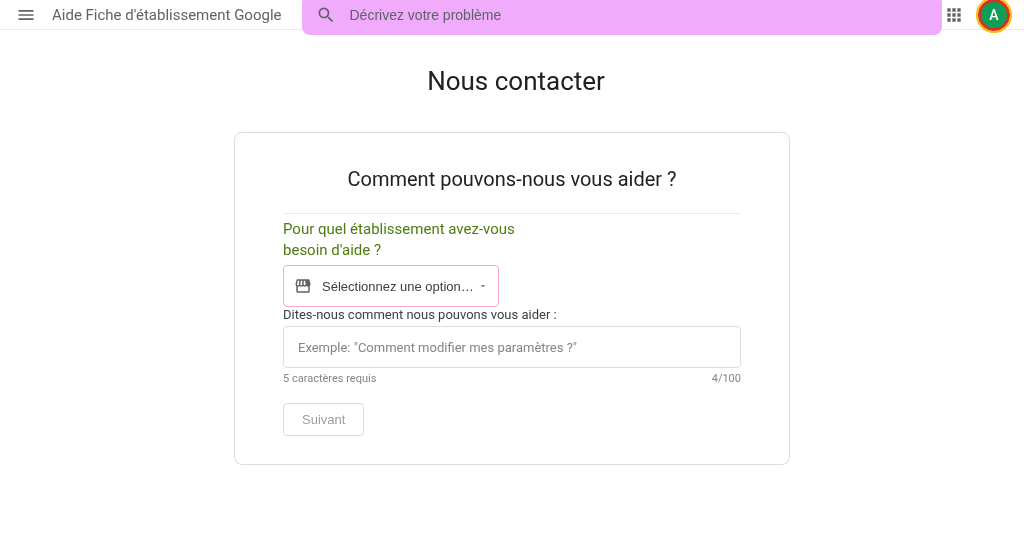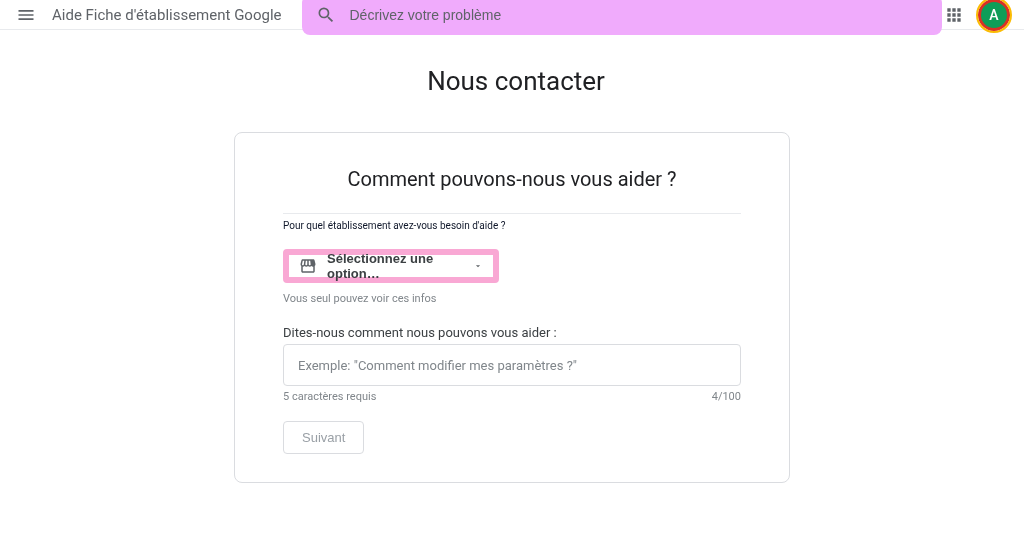--- a/index.html
+++ b/index.html
@@ -18,22 +18,22 @@
     .avatar::after { content: ''; position: absolute; inset: -5px; border-radius: 50%; border: 2px solid #fbbc04; }
     
     .main { padding-top: 36px; }
     .page-title { text-align: center; font-size: 26px; font-weight: 400; color: #202124; margin-bottom: 36px; margin-left: 8px; }
     
     .card { width: 556px; margin: 0 auto; border: 1px solid #dadce0; border-radius: 8px; padding: 34px 48px 28px; }
     .step-badge { display: inline-block; background: #e8f0fe; color: #1967d2; font-size: 12px; padding: 4px 12px; border-radius: 10px; font-weight: 400; }
     .step-badge-wrap { text-align: center; margin-bottom: 14px; }
     .card-heading { text-align: center; font-size: 20px; font-weight: 400; color: #202124; padding-bottom: 22px; border-bottom: 1px solid #e8eaed; margin-bottom: 5px; }
     
-    .field-label { font-size: 10px; color: #0f172a; margin-bottom: 16px; line-height: 1.4; max-width: 240px; }
-    .select-btn { width: 216px; height: 34px; border: 6px solid #f9a8d4; border-radius: 4px; display: flex; align-items: center; padding: 0 10px; cursor: pointer; background: #fff; font-weight: bold; }
+    .field-label { font-size: 15px; color: #4d7c0f; margin-bottom: 4px; line-height: 1.4; max-width: 240px; }
+    .select-btn { width: 216px; height: 42px; border: 1px solid #f9a8d4; border-radius: 4px; display: flex; align-items: center; padding: 0 10px; cursor: pointer; background: #fff; }
     .select-btn svg.store { color: #5f6368; margin-right: 10px; }
     .select-text { font-size: 13px; color: #3c4043; flex: 1; text-align: left; }
     .select-btn svg.arrow { color: #5f6368; }
     .helper-text { font-size: 11px; color: #80868b; margin-top: 9px; margin-bottom: 20px; }
     
     .field-label-2 { font-size: 13px; color: #3c4043; margin-bottom: 4px; }
     .textarea-wrap { border: 1px solid #dadce0; border-radius: 4px; padding: 10px 14px; height: 42px; }
     .textarea-input { border: none; outline: none; width: 100%; font-size: 13px; color: #3c4043; font-family: inherit; resize: none; }
     .textarea-input::placeholder { color: #80868b; }
     .char-row { display: flex; justify-content: space-between; font-size: 11px; color: #80868b; margin-top: 4px; margin-bottom: 18px; }
@@ -77,21 +77,20 @@
     <div class="field-label">Pour quel établissement avez-vous besoin d'aide ?</div>
     <button class="select-btn">
       <svg class="store" width="18" height="18" viewBox="0 0 24 24">
           <path fill="currentColor" d="M21.9 8.89l-1.05-4.37c-.22-.9-1-1.52-1.91-1.52H5.05c-.9 0-1.69.63-1.9 1.52L2.1 8.89c-.24 1.02-.02 2.06.62 2.88.08.11.19.19.28.29V19c0 1.1.9 2 2 2h14c1.1 0 2-.9 2-2v-6.94c.09-.09.2-.18.28-.28.64-.82.87-1.87.62-2.89zM13 5h1.96l.54 4.52c.05.39-.07.78-.33 1.07-.22.26-.54.41-.95.41-.67 0-1.22-.59-1.22-1.31V5zM8.49 9.52L9.04 5H11v4.69c0 .72-.55 1.31-1.29 1.31-.34 0-.65-.15-.89-.41-.25-.29-.37-.68-.33-1.07zm-4.3-.47L5.05 5h1.97l-.58 4.86c-.04.35-.18.66-.42.9-.22.22-.51.34-.85.34-.33 0-.62-.12-.84-.34-.4-.4-.55-.97-.14-1.71zM5 19v-6.03c.8.01.15.03.23.03.87 0 1.66-.36 2.24-.95.6.6 1.4.95 2.31.95.87 0 1.65-.36 2.23-.93.59.57 1.39.93 2.29.93.84 0 1.64-.35 2.24-.95.58.59 1.37.95 2.24.95.08 0 .15-.02.23-.03V19H5z"></path>
         </svg>
       <span class="select-text">Sélectionnez une option…</span>
       <svg class="arrow" width="10" height="10" viewBox="0 0 24 24">
           <path fill="currentColor" d="M7 10l5 5 5-5z"></path>
         </svg>
     </button>
-    <div class="helper-text">Vous seul pouvez voir ces infos</div>
     
     <div class="field-label-2">Dites-nous comment nous pouvons vous aider :</div>
     <div class="textarea-wrap">
       <input class="textarea-input" placeholder="Exemple: &quot;Comment modifier mes paramètres ?&quot;" style="">
     </div>
     <div class="char-row">
       <span>5 caractères requis</span>
       <span>4/100</span>
     </div>
     

